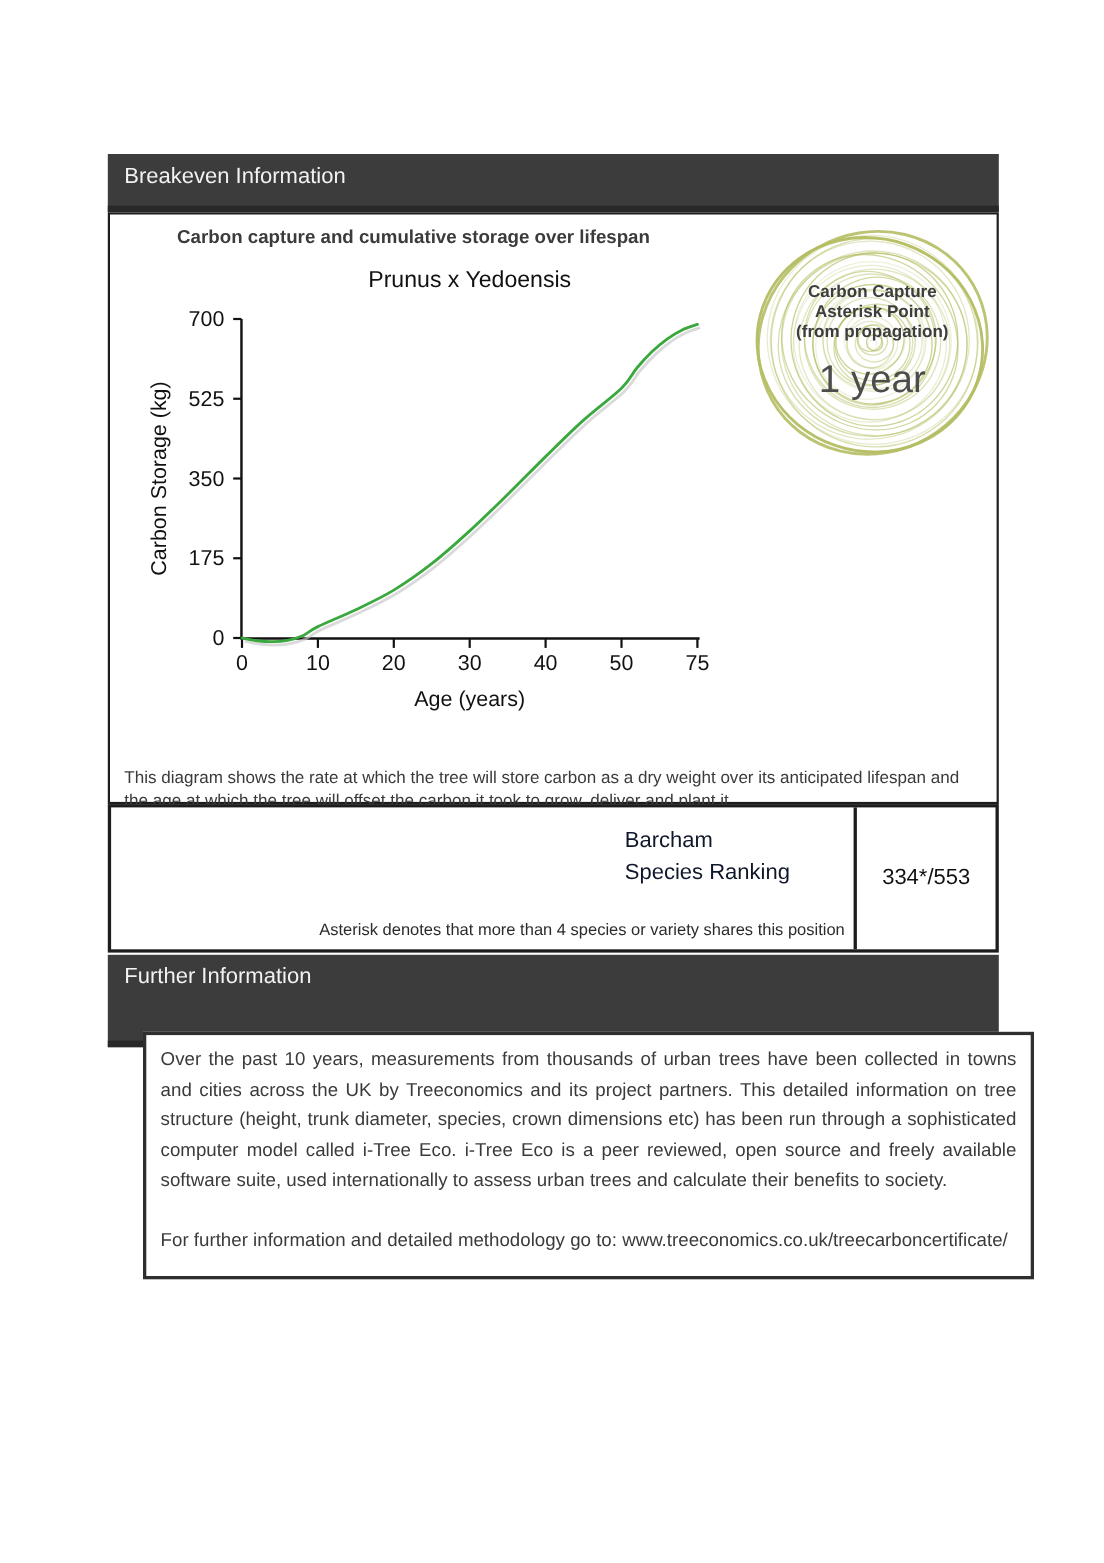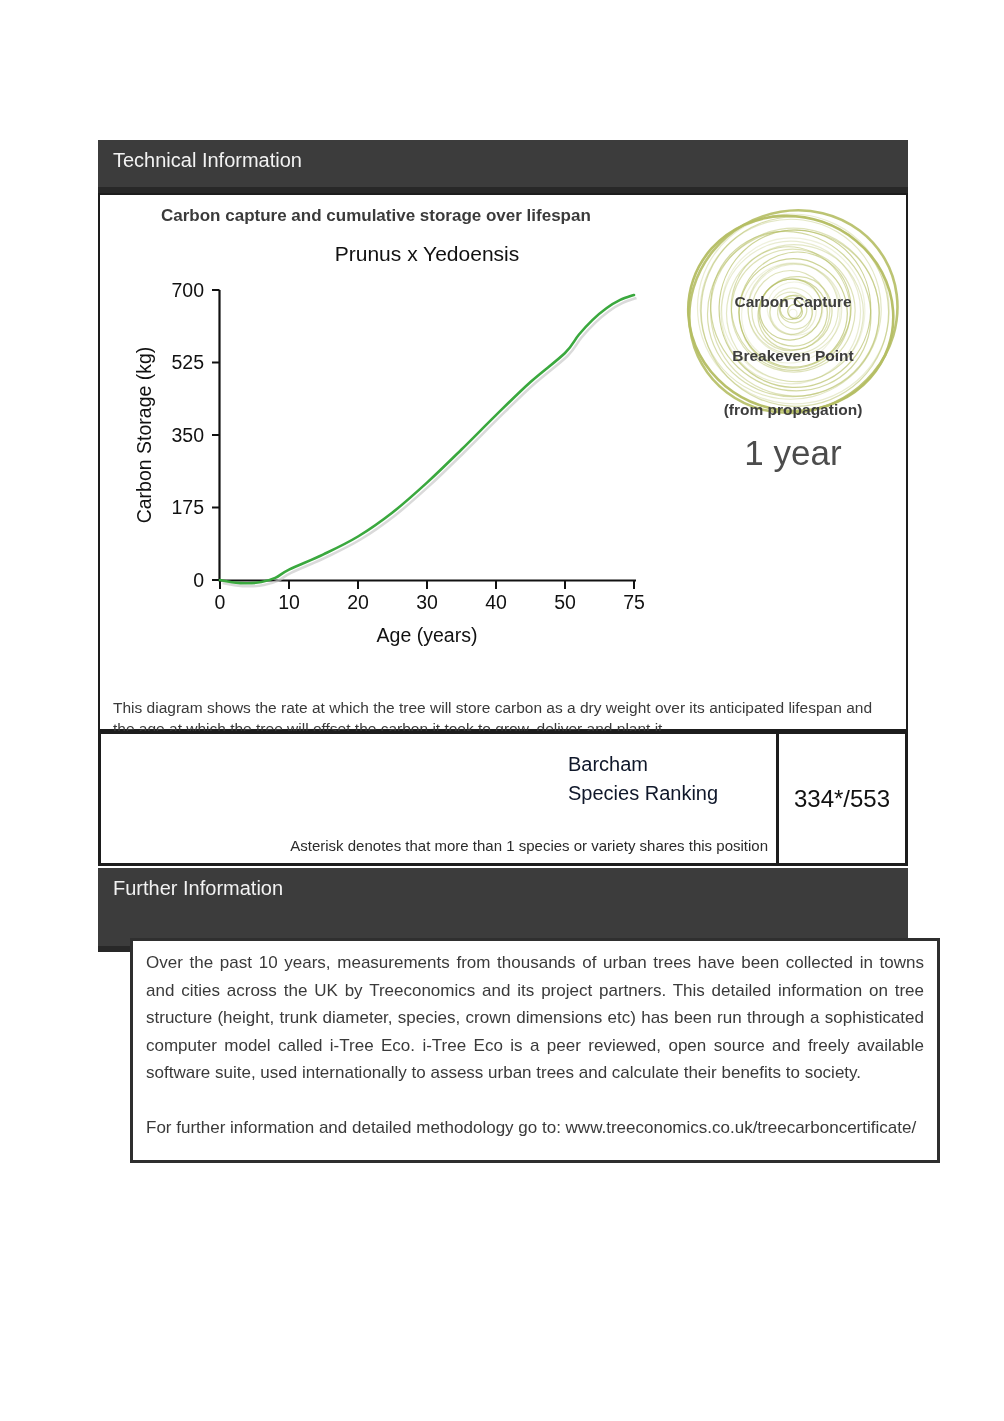--- a/index.html
+++ b/index.html
@@ -29,21 +29,21 @@
   .chart-heading {
     position:absolute; left:13px; top:11px;
     font-size:17px; font-weight:bold; color:#3b3b3b;margin-left:48px;
   }
   #chart-svg { position:absolute; left:0; top:0; width:806px; height:534px; }
 
   
   .badge { position:absolute; left:585px; top:8px; width:216px; height:216px; }
   #rings-svg { position:absolute; inset:0; }
   .badge-text { position:absolute; left:0; top:54px; width:216px; text-align:center; }
-  .badge-line { font-size:15.5px; font-weight:bold; color:#3d3d3d; line-height:18px;margin-top:36px; }
+  .badge-line { font-size:15.5px; font-weight:bold; color:#3d3d3d; line-height:18px; }
   .badge-value { margin-top:14px; font-size:35px; color:#4c4c4c; }
 
   .chart-desc {
     position:absolute; left:13px; top:502px; width:784px;
     font-size:15.5px; line-height:21px; color:#3a3a3a;
   }
 
   
   .ranking-panel {
     position:absolute; left:0; top:591px; width:810px; height:135px;
@@ -54,42 +54,42 @@
     position:absolute; left:467px; top:16px;
     font-size:20px; line-height:29px; color:#0f172a;
   }
   .ranking-footnote {
     position:absolute; left:0; bottom:9px; width:667px; text-align:right;
     font-size:15px; color:#2b2b2b;
   }
   .ranking-value {
     position:absolute; left:678px; top:0; width:126px; height:129px;
     display:flex; align-items:center; justify-content:center;
-    font-size:24px; color:#111111;
+    font-size:20px; color:#111111;
   }
 
   
   .further-panel {
     position:absolute; left:0; top:798px; width:810px; height:225px;
     background:#ffffff; border:3px solid #2f2f2f; padding:8px 13px;margin-left:32px;
   }
   .further-panel p {
     font-size:17px; line-height:27.6px; text-align:justify; color:#3a3a3a;
   }
   .further-panel p.link-line { margin-top:27px; text-align:left; }
 
   svg text { font-family:"Liberation Sans", sans-serif; }
 </style>
 </head>
 <body>
 
 <div class="content">
 
   <div class="section-bar bar-technical">
-    <span>Technical Information</span>
+    <span>Breakeven Information</span>
   </div>
 
   <div class="chart-panel">
     <div class="chart-heading">Carbon capture and cumulative storage over lifespan</div>
 
     <svg id="chart-svg" viewBox="0 0 806 534">
         <line x1="119.5" y1="95" x2="119.5" y2="386" stroke="#111111" stroke-width="2.2"></line>
         <line x1="118.5" y1="385.5" x2="536" y2="385.5" stroke="#111111" stroke-width="2.2"></line>
         <line x1="112" y1="385" x2="119.5" y2="385" stroke="#111111" stroke-width="2"></line>
         <text x="104" y="391.5" text-anchor="end" font-size="19.5" fill="#111111">0</text>
@@ -151,36 +151,36 @@
           <ellipse cx="108.3218693463496" cy="110.34426792199743" rx="83.3184987654028" ry="85.84465422444065" transform="rotate(264 108.3218693463496 110.34426792199743)" fill="none" stroke="#b4bd62" stroke-width="1.2" opacity="0.52"></ellipse>
           <ellipse cx="109.89049254476188" cy="109.12255641659297" rx="83.48434811180543" ry="84.79717096537644" transform="rotate(305 109.89049254476188 109.12255641659297)" fill="none" stroke="#b4bd62" stroke-width="1.2" opacity="0.445"></ellipse>
           <ellipse cx="105.7693150596542" cy="106.25629713100983" rx="90.47884797762957" ry="89.97515643833506" transform="rotate(346 105.7693150596542 106.25629713100983)" fill="none" stroke="#b4bd62" stroke-width="1.2" opacity="0.37"></ellipse>
           <ellipse cx="108.36181266068441" cy="105.94456663355862" rx="96.16438777576282" ry="94.62154562720994" transform="rotate(27 108.36181266068441 105.94456663355862)" fill="none" stroke="#b4bd62" stroke-width="1.2" opacity="0.295"></ellipse>
           <ellipse cx="109.86536551566293" cy="108.64405083331224" rx="94.85360991654477" ry="93.51195145126856" transform="rotate(68 109.86536551566293 108.64405083331224)" fill="none" stroke="#b4bd62" stroke-width="1.2" opacity="0.52"></ellipse>
           <ellipse cx="105.75474231084092" cy="110.3999990534128" rx="96.83050200670417" ry="103.18949449480769" transform="rotate(109 105.75474231084092 110.3999990534128)" fill="none" stroke="#b4bd62" stroke-width="2.6" opacity="0.95"></ellipse>
           <ellipse cx="108.40165368072674" cy="108.63994303766385" rx="105.41617617891536" ry="99.90761984885182" transform="rotate(150 108.40165368072674 108.63994303766385)" fill="none" stroke="#b4bd62" stroke-width="2.6" opacity="0.895"></ellipse>
         </svg>
       <div class="badge-text">
         <div class="badge-line">Carbon Capture</div>
-        <div class="badge-line">Breakeven Point</div>
+        <div class="badge-line">Asterisk Point</div>
         <div class="badge-line">(from propagation)</div>
         <div class="badge-value">1 year</div>
       </div>
     </div>
 
     <div class="chart-desc">This diagram shows the rate at which the tree will store carbon as a dry weight over its anticipated lifespan and the age at which the tree will offset the carbon it took to grow, deliver and plant it.</div>
   </div>
 
   <div class="ranking-panel">
     <div class="ranking-divider"></div>
     <div class="ranking-label">
       <div>Barcham</div>
       <div>Species Ranking</div>
     </div>
-    <div class="ranking-footnote">Asterisk denotes that more than 1 species or variety shares this position</div>
+    <div class="ranking-footnote">Asterisk denotes that more than 4 species or variety shares this position</div>
     <div class="ranking-value">334*/553</div>
   </div>
 
   <div class="section-bar bar-further">
     <span>Further Information</span>
   </div>
 
   <div class="further-panel">
     <p>Over the past 10 years, measurements from thousands of urban trees have been collected in towns and cities across the UK by Treeconomics and its project partners. This detailed information on tree structure (height, trunk diameter, species, crown dimensions etc) has been run through a sophisticated computer model called i-Tree Eco. i-Tree Eco is a peer reviewed, open source and freely available software suite, used internationally to assess urban trees and calculate their benefits to society.</p>
     <p class="link-line">For further information and detailed methodology go to: www.treeconomics.co.uk/treecarboncertificate/</p>

